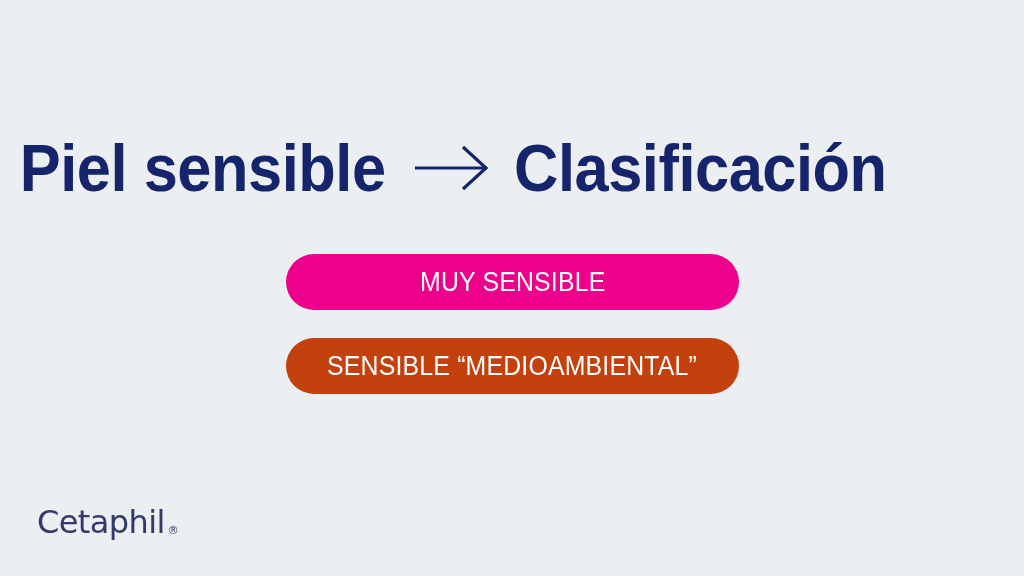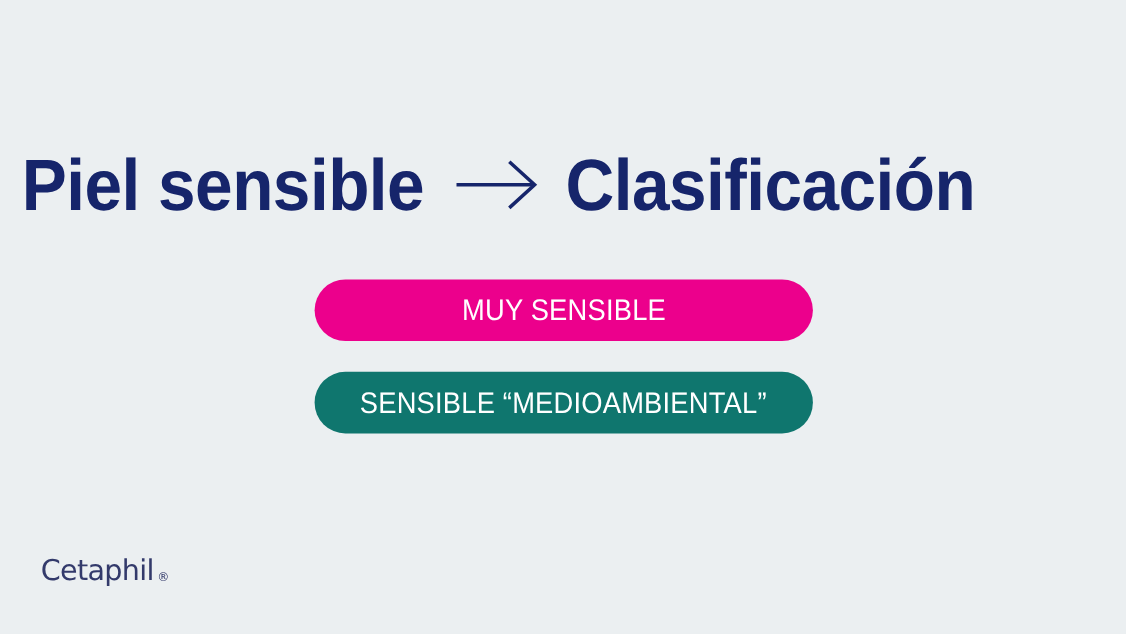--- a/index.html
+++ b/index.html
@@ -104,21 +104,21 @@
     left: 37px;
     top: 506px;
     display: flex;
     align-items: flex-end;
     gap: 3px;
   }
 
   .logo-wordmark {
     font-family: "DejaVu Sans", sans-serif;
     font-weight: 500;
-    font-size: 26px;
+    font-size: 32px;
     line-height: 1;
     letter-spacing: -0.6px;
     color: #333a6b;
   }
 
   .logo-reg {
     font-family: "DejaVu Sans", sans-serif;
     font-size: 11px;
     line-height: 1;
     color: #333a6b;
@@ -142,21 +142,21 @@
 
     <span class="title-text" style="color: rgb(22, 37, 107);">Clasificación</span>
   </div>
 
   <div class="pill-stack">
 
     <div class="pill" style="background: rgb(236, 0, 140);">
       <span class="pill-label" style="color: rgb(255, 255, 255);">MUY SENSIBLE</span>
     </div>
 
-    <div class="pill" style="background: #0f766e;">
+    <div class="pill" style="background: #c2410c;">
       <span class="pill-label" style="color: rgb(255, 255, 255);">SENSIBLE “MEDIOAMBIENTAL”</span>
     </div>
 
 
   </div>
 
   <div class="logo">
     <span class="logo-wordmark" style="color: rgb(51, 58, 107);">Cetaphil</span>
     <span class="logo-reg" style="color: rgb(51, 58, 107);">®</span>
   </div>

